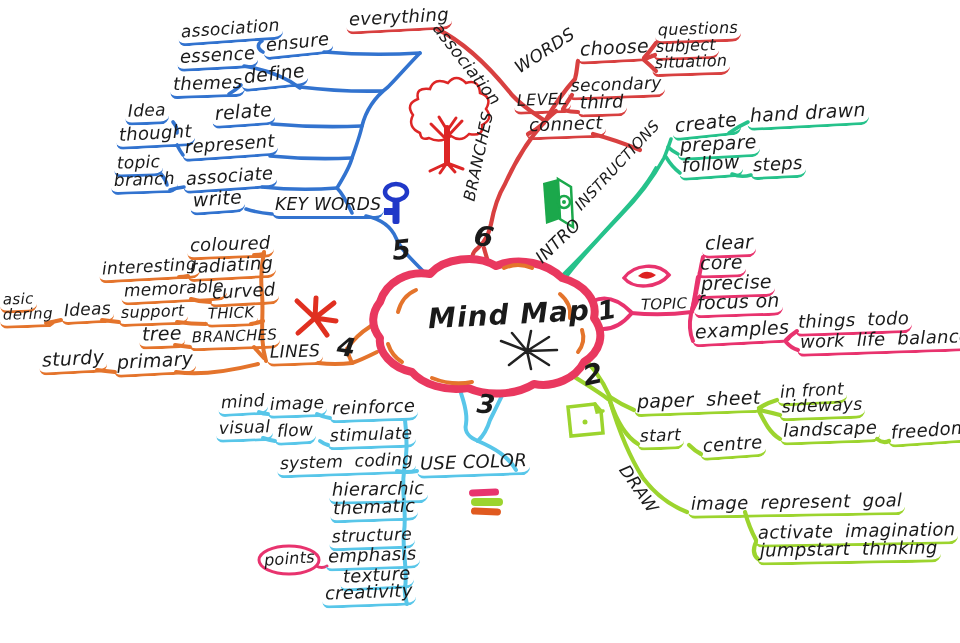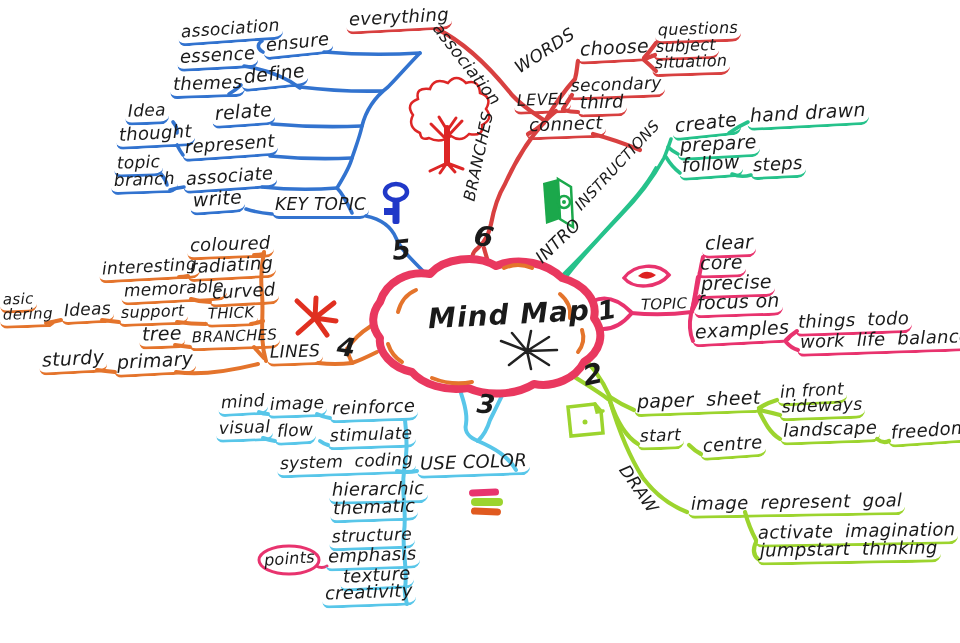--- a/index.html
+++ b/index.html
@@ -189,21 +189,21 @@
 <div class="hw u" style="left:241px;top:64px;font-size:19px;border-color:#3273cf;transform:rotate(-6deg);">define</div>
 <div class="hw u" style="left:170px;top:74px;font-size:18px;border-color:#3273cf;transform:rotate(-2deg);">themes</div>
 <div class="hw u" style="left:212px;top:102px;font-size:19px;border-color:#3273cf;transform:rotate(-4deg);">relate</div>
 <div class="hw u" style="left:125px;top:102px;font-size:17px;border-color:#3273cf;transform:rotate(-2deg);">Idea</div>
 <div class="hw u" style="left:116px;top:124px;font-size:18px;border-color:#3273cf;transform:rotate(-3deg);">thought</div>
 <div class="hw u" style="left:182px;top:135px;font-size:18px;border-color:#3273cf;transform:rotate(-4deg);">represent</div>
 <div class="hw u" style="left:114px;top:154px;font-size:17px;border-color:#3273cf;transform:rotate(-2deg);">topic</div>
 <div class="hw u" style="left:111px;top:171px;font-size:17px;border-color:#3273cf;transform:rotate(-2deg);">branch</div>
 <div class="hw u" style="left:183px;top:167px;font-size:18px;border-color:#3273cf;transform:rotate(-4deg);">associate</div>
 <div class="hw u" style="left:190px;top:189px;font-size:19px;border-color:#3273cf;transform:rotate(-4deg);">write</div>
-<div class="hw u" style="left:272px;top:196px;font-size:17px;border-color:#3273cf;">KEY TOPIC</div>
+<div class="hw u" style="left:272px;top:196px;font-size:17px;border-color:#3273cf;">KEY WORDS</div>
 
 <div class="hw u" style="left:346px;top:8px;font-size:18px;border-color:#d84040;transform:rotate(-3deg);">everything</div>
 <div class="hw" style="left:443px;top:20px;font-size:17px;transform:rotate(52deg);transform-origin:0 0;">association</div>
 <div class="hw" style="left:478px;top:186px;font-size:16px;transform:rotate(-78deg);transform-origin:0 100%;">BRANCHES</div>
 <div class="hw" style="left:512px;top:62px;font-size:17px;transform:rotate(-33deg);transform-origin:0 0;">WORDS</div>
 <div class="hw u" style="left:577px;top:38px;font-size:19px;border-color:#d84040;transform:rotate(-3deg);">choose</div>
 <div class="hw u" style="left:655px;top:21px;font-size:16px;border-color:#d84040;transform:rotate(-2deg);">questions</div>
 <div class="hw u" style="left:653px;top:38px;font-size:16px;border-color:#d84040;transform:rotate(-2deg);">subject</div>
 <div class="hw u" style="left:652px;top:54px;font-size:16px;border-color:#d84040;transform:rotate(-2deg);">situation</div>
 <div class="hw u" style="left:568px;top:76px;font-size:17px;border-color:#d84040;transform:rotate(-2deg);">secondary</div>

